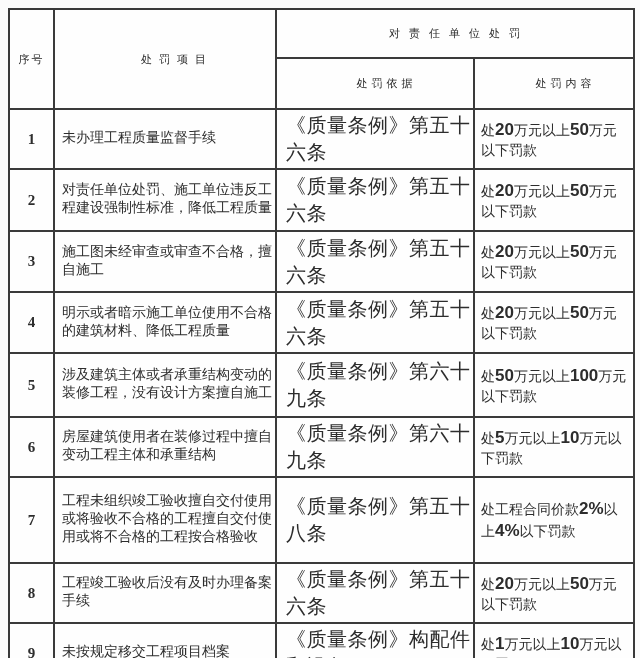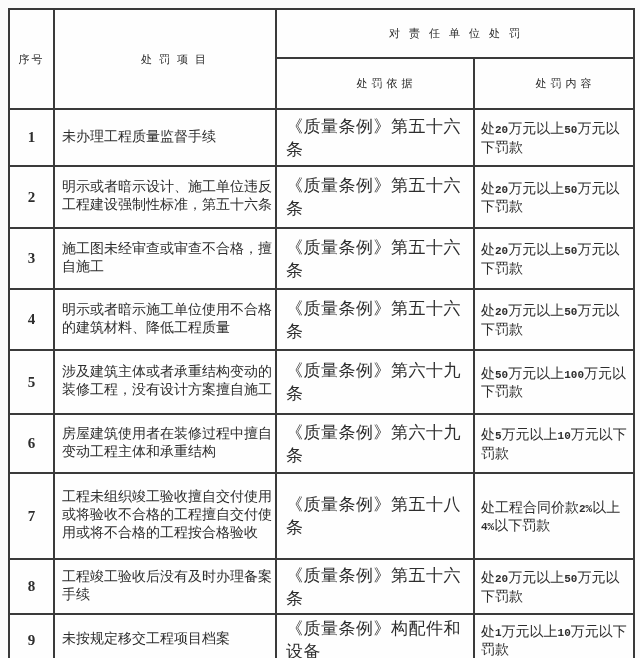--- a/index.html
+++ b/index.html
@@ -59,32 +59,32 @@
     font-weight: bold;
     font-size: 15px;
   }
   td.c-item {
     font-size: 14px;
     line-height: 1.28;
     padding: 0 3px 2px 7px;
     text-align: left;
   }
   td.c-basis {
-    font-size: 17px;
+    font-size: 20px;
     padding: 2px 2px 2px 9px;
     text-align: left;
     letter-spacing: 0.5px;
   }
   td.c-content {
     font-size: 14px;
     line-height: 1.3;
     padding: 2px 3px 2px 6px;
     text-align: left;
   }
-  td.c-content b { font-family: Liberation Mono, monospace; font-size: 11px; }
+  td.c-content b { font-family: Liberation Sans, sans-serif; font-size: 17px; }
 
   tr.r1 { height: 57px; }
   tr.r2 { height: 62px; }
   tr.r3 { height: 61px; }
   tr.r4 { height: 61px; }
   tr.r5 { height: 64px; }
   tr.r6 { height: 59px; }
   tr.r7 { height: 86px; }
   tr.r8 { height: 55px; }
   tr.r9 { height: 42px; }
@@ -113,21 +113,21 @@
     </thead>
     <tbody>
       <tr class="r1">
         <td class="c-no">1</td>
         <td class="c-item">未办理工程质量监督手续</td>
         <td class="c-basis">《质量条例》第五十六条</td>
         <td class="c-content">处<b>20</b>万元以上<b>50</b>万元以下罚款</td>
       </tr>
       <tr class="r2">
         <td class="c-no">2</td>
-        <td class="c-item">明示或者暗示设计、施工单位违反工程建设强制性标准，第五十六条</td>
+        <td class="c-item">对责任单位处罚、施工单位违反工程建设强制性标准，降低工程质量</td>
         <td class="c-basis">《质量条例》第五十六条</td>
         <td class="c-content">处<b>20</b>万元以上<b>50</b>万元以下罚款</td>
       </tr>
       <tr class="r3">
         <td class="c-no">3</td>
         <td class="c-item">施工图未经审查或审查不合格，擅自施工</td>
         <td class="c-basis">《质量条例》第五十六条</td>
         <td class="c-content">处<b>20</b>万元以上<b>50</b>万元以下罚款</td>
       </tr>
       <tr class="r4">

